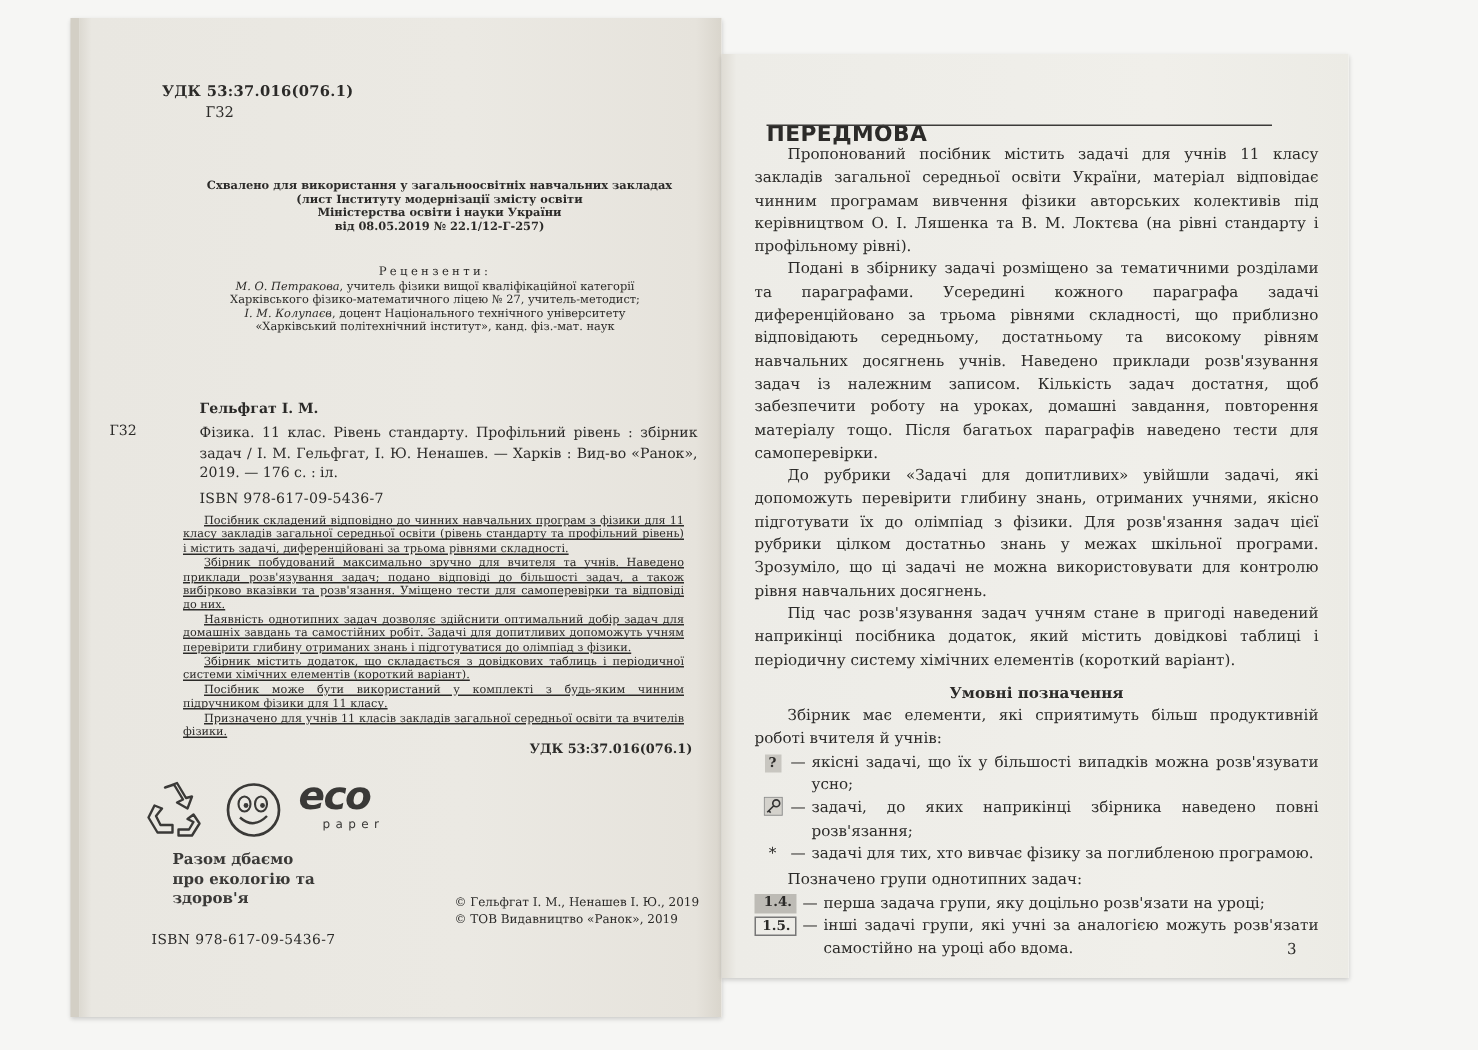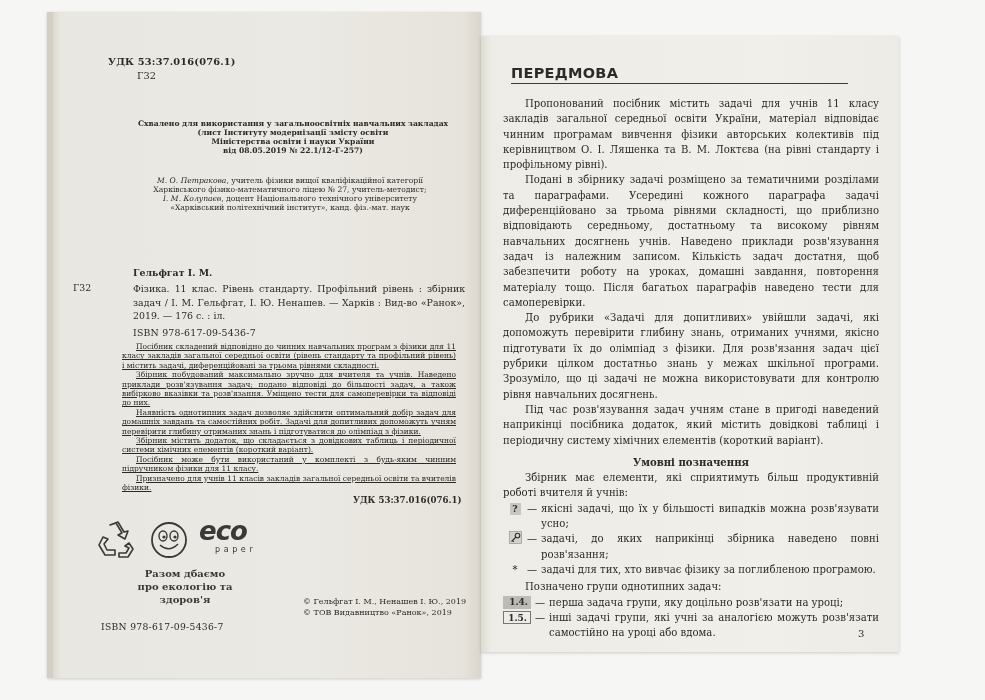--- a/index.html
+++ b/index.html
@@ -39,25 +39,25 @@
 
   .author { left: 80px; top: 255px; font-size: 9.4px; font-weight: bold; }
   .g32-mid { left: 20px; top: 270px; font-size: 9.4px; }
   .biblio { left: 80px; top: 270px; width: 332px; font-size: 9.4px; line-height: 13.5px; text-align: justify; }
   .isbn1 { left: 80px; top: 315px; font-size: 9.4px; letter-spacing: 0.2px; }
   .annotation { left: 69px; top: 330px; width: 334px; text-decoration: underline; }
   .annotation p { margin: 0; font-size: 7.5px; line-height: 9.4px; text-indent: 14px; text-align: justify; }
   .udk-bottom { left: 300px; top: 483px; font-size: 8.6px; font-weight: bold; }
 
   .eco { left: 42px; top: 505px; width: 170px; height: 50px; }
-  .eco-caption { left: 62px; top: 555px; width: 140px; text-align: center; font-size: 10px; font-weight: bold; line-height: 13px; color: #3a3937; }
+  .eco-caption { left: 62px; top: 555px; width: 140px; font-size: 10px; font-weight: bold; line-height: 13px; color: #3a3937; }
   .copyright { left: 250px; top: 584px; font-size: 8px; line-height: 11.4px; }
   .isbn2 { left: 48px; top: 609px; font-size: 9.2px; letter-spacing: 0.3px; }
 
-  .r-title { left: 30px; top: 29px; font-family: "DejaVu Sans", "Liberation Sans", sans-serif; font-weight: bold; font-size: 14.5px; letter-spacing: 0.3px; color: #2c2b29; }
+  .r-title { left: 30px; top: 46px; font-family: "DejaVu Sans", "Liberation Sans", sans-serif; font-weight: bold; font-size: 14.5px; letter-spacing: 0.3px; color: #2c2b29; }
   .r-rule { left: 30px; top: 47px; width: 337px; height: 1.4px; background: #3c3b39; }
   .r-body { left: 22px; top: 60px; width: 376px; }
   .r-body p { margin: 0; font-size: 10.1px; line-height: 15.3px; text-indent: 22px; text-align: justify; }
   .r-sub { text-align: center !important; text-indent: 0 !important; font-weight: bold; margin-top: 7px !important; }
   .legend-row { display: flex; align-items: flex-start; font-size: 10.1px; line-height: 15.3px; }
   .legend-mark { width: 24px; flex: 0 0 24px; text-align: center; }
   .legend-dash { width: 14px; flex: 0 0 14px; }
   .legend-text { flex: 1; text-align: justify; }
   .qbox { display: inline-block; width: 11px; height: 12px; background: #c8c6c0; font-weight: bold; font-size: 9px; line-height: 12px; text-align: center; }
   .num-row { display: flex; align-items: flex-start; font-size: 10.1px; line-height: 15.3px; justify-content: center; }
@@ -76,20 +76,21 @@
     <div class="abs g32-top">Г32</div>
 
     <div class="abs approval">
       <div style="font-weight:bold">Схвалено для використання у загальноосвітніх навчальних закладах</div>
       <div>(лист Інституту модернізації змісту освіти</div>
       <div>Міністерства освіти і науки України</div>
       <div>від 08.05.2019 № 22.1/12-Г-257)</div>
     </div>
 
     <div class="abs reviewers">
+      <div class="head">Рецензенти:</div>
       <div><span class="it">М. О. Петракова</span><span>, учитель фізики вищої кваліфікаційної категорії</span></div>
       <div>Харківського фізико-математичного ліцею № 27, учитель-методист;</div>
       <div><span class="it">І. М. Колупаєв</span><span>, доцент Національного технічного університету</span></div>
       <div>«Харківський політехнічний інститут», канд. фіз.-мат. наук</div>
     </div>
 
     <div class="abs author">Гельфгат І. М.</div>
     <div class="abs g32-mid">Г32</div>
     <div class="abs biblio">Фізика. 11 клас. Рівень стандарту. Профільний рівень : збірник задач / І. М. Гельфгат, І. Ю. Ненашев. — Харків : Вид-во «Ранок», 2019. — 176 с. : іл.</div>
     <div class="abs isbn1">ISBN 978-617-09-5436-7</div>

